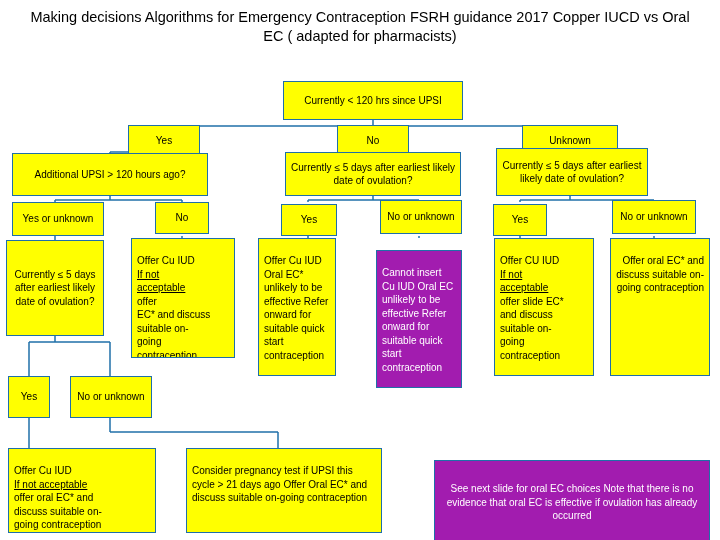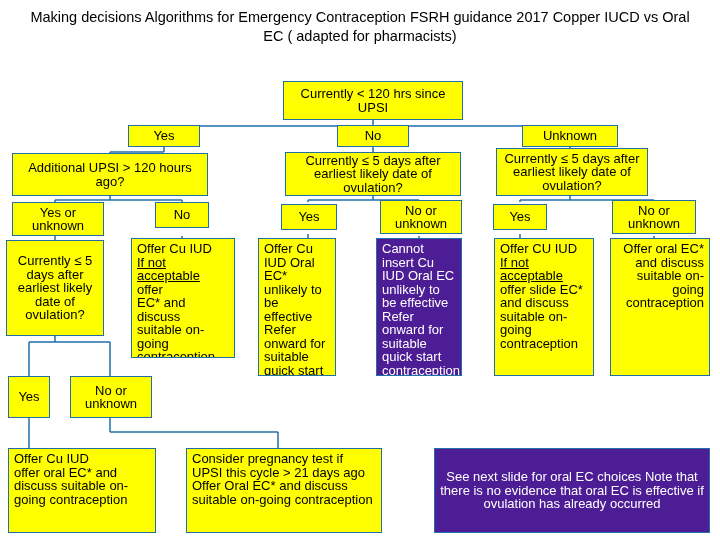--- a/index.html
+++ b/index.html
@@ -26,28 +26,28 @@
     text-align: center;
     font-size: 14.5px;
     font-weight: normal;
     color: #000000;
     line-height: 19px;
   }
   .node {
     position: absolute;
     box-sizing: border-box;
     border: 1.5px solid #1f6fa8;
-    padding: 3px 5px;
-    font-size: 13px;
+    padding: 15px 5px;
+    font-size: 10px;
     line-height: 13.5px;
     color: #000000;
     overflow: hidden;
   }
   .yellow { background: #ffff00; }
-  .red { background: #4c1d95; color: #ffffff; }
+  .red { background: #a21caf; color: #ffffff; margin-top: 12px; }
   .center { text-align: center; }
   .u { text-decoration: underline; }
   .node.vcenter {
     display: flex;
     flex-direction: column;
     justify-content: center;
   }
   svg.links {
     position: absolute;
     left: 0;
@@ -200,20 +200,21 @@
 
   <div class="node yellow center vcenter" style="left:8px; top:376px; width:42px; height:42px;">
     <span>Yes</span>
   </div>
   <div class="node yellow center vcenter" style="left:70px; top:376px; width:82px; height:42px;">
     <span>No or unknown</span>
   </div>
 
   <div class="node yellow" style="left:8px; top:448px; width:148px; height:85px;">
     <span style="display: block;">Offer Cu IUD</span>
+    <span class="u" style="display: block;">If not acceptable</span>
     <span style="display: block;">offer oral EC* and</span>
     <span style="display: block;">discuss suitable on-</span>
     <span style="display: block;">going contraception</span>
   </div>
 
   <div class="node yellow" style="left:186px; top:448px; width:196px; height:85px;">
     <span>Consider pregnancy test if UPSI this cycle &gt; 21 days ago Offer Oral EC* and discuss suitable on-going contraception</span>
   </div>
 
   <div class="node red center vcenter" style="left:434px; top:448px; width:276px; height:85px;">

